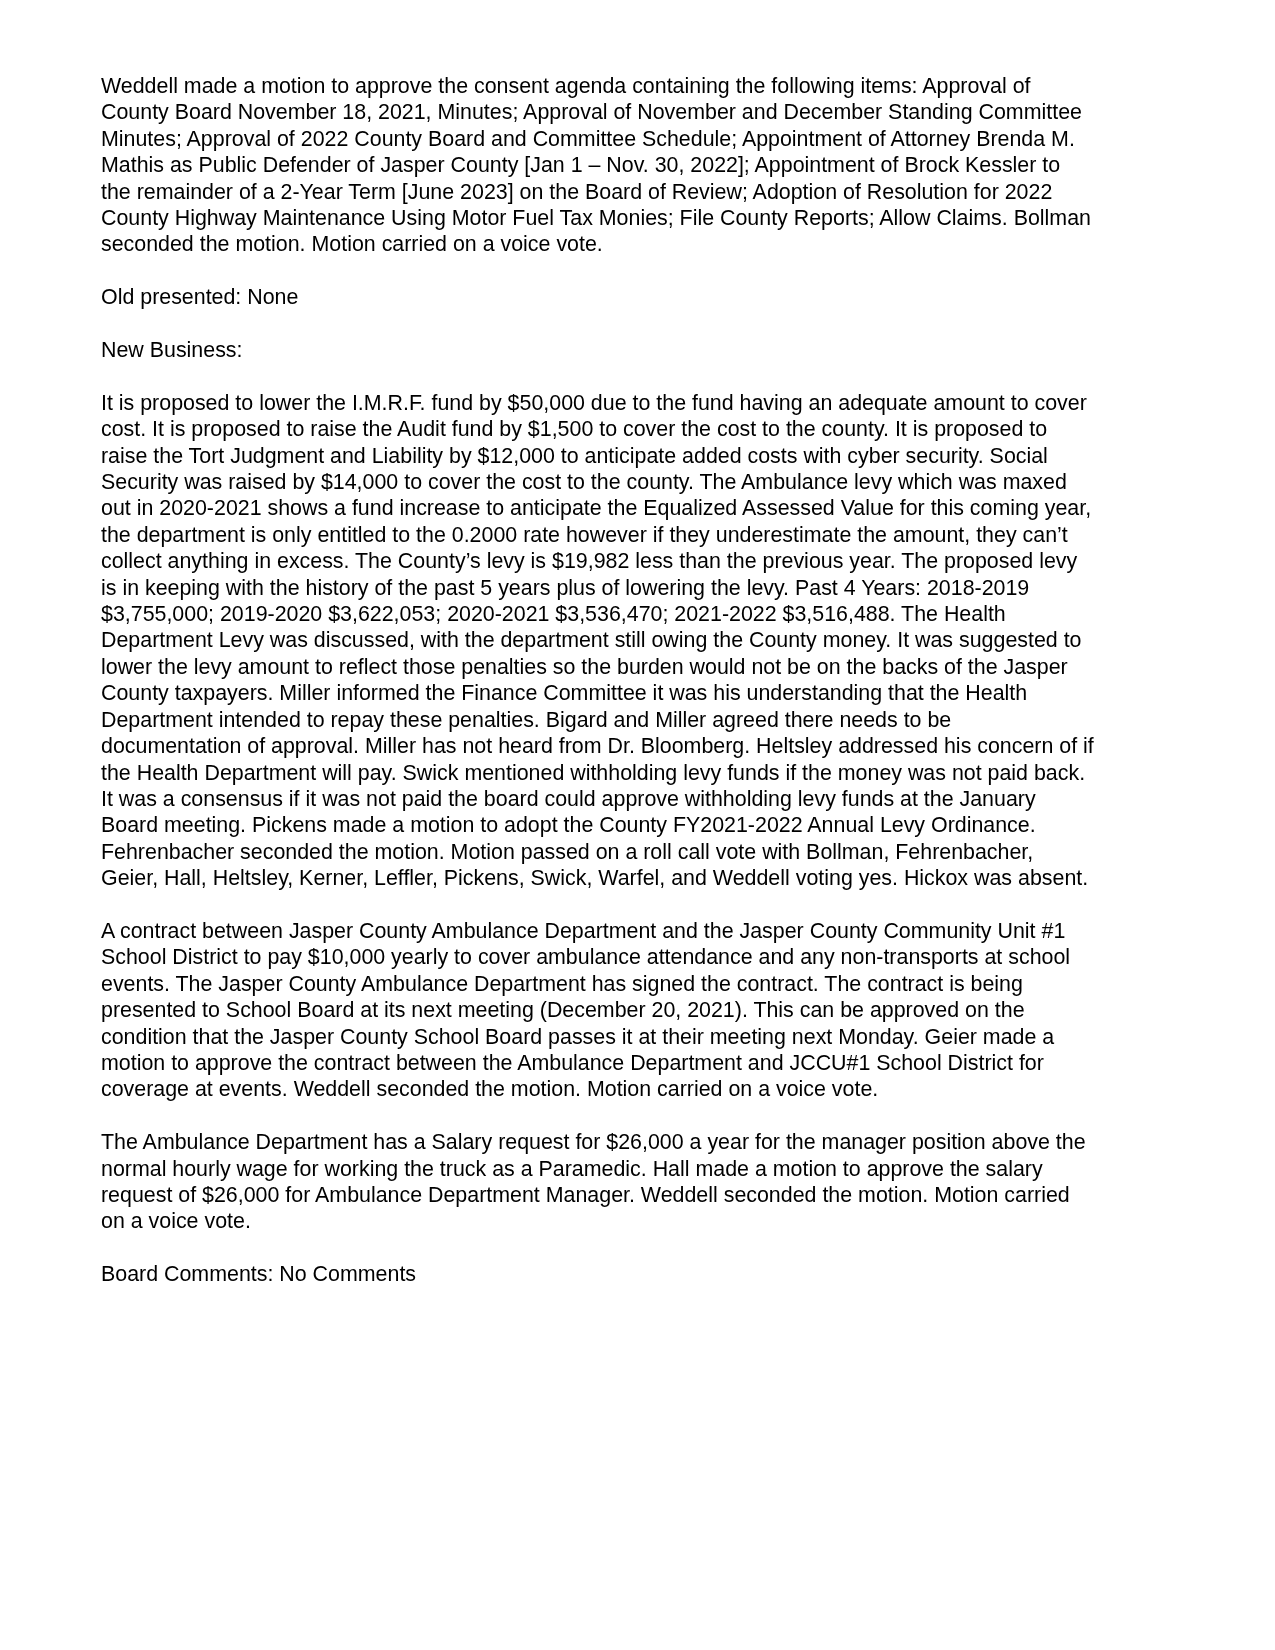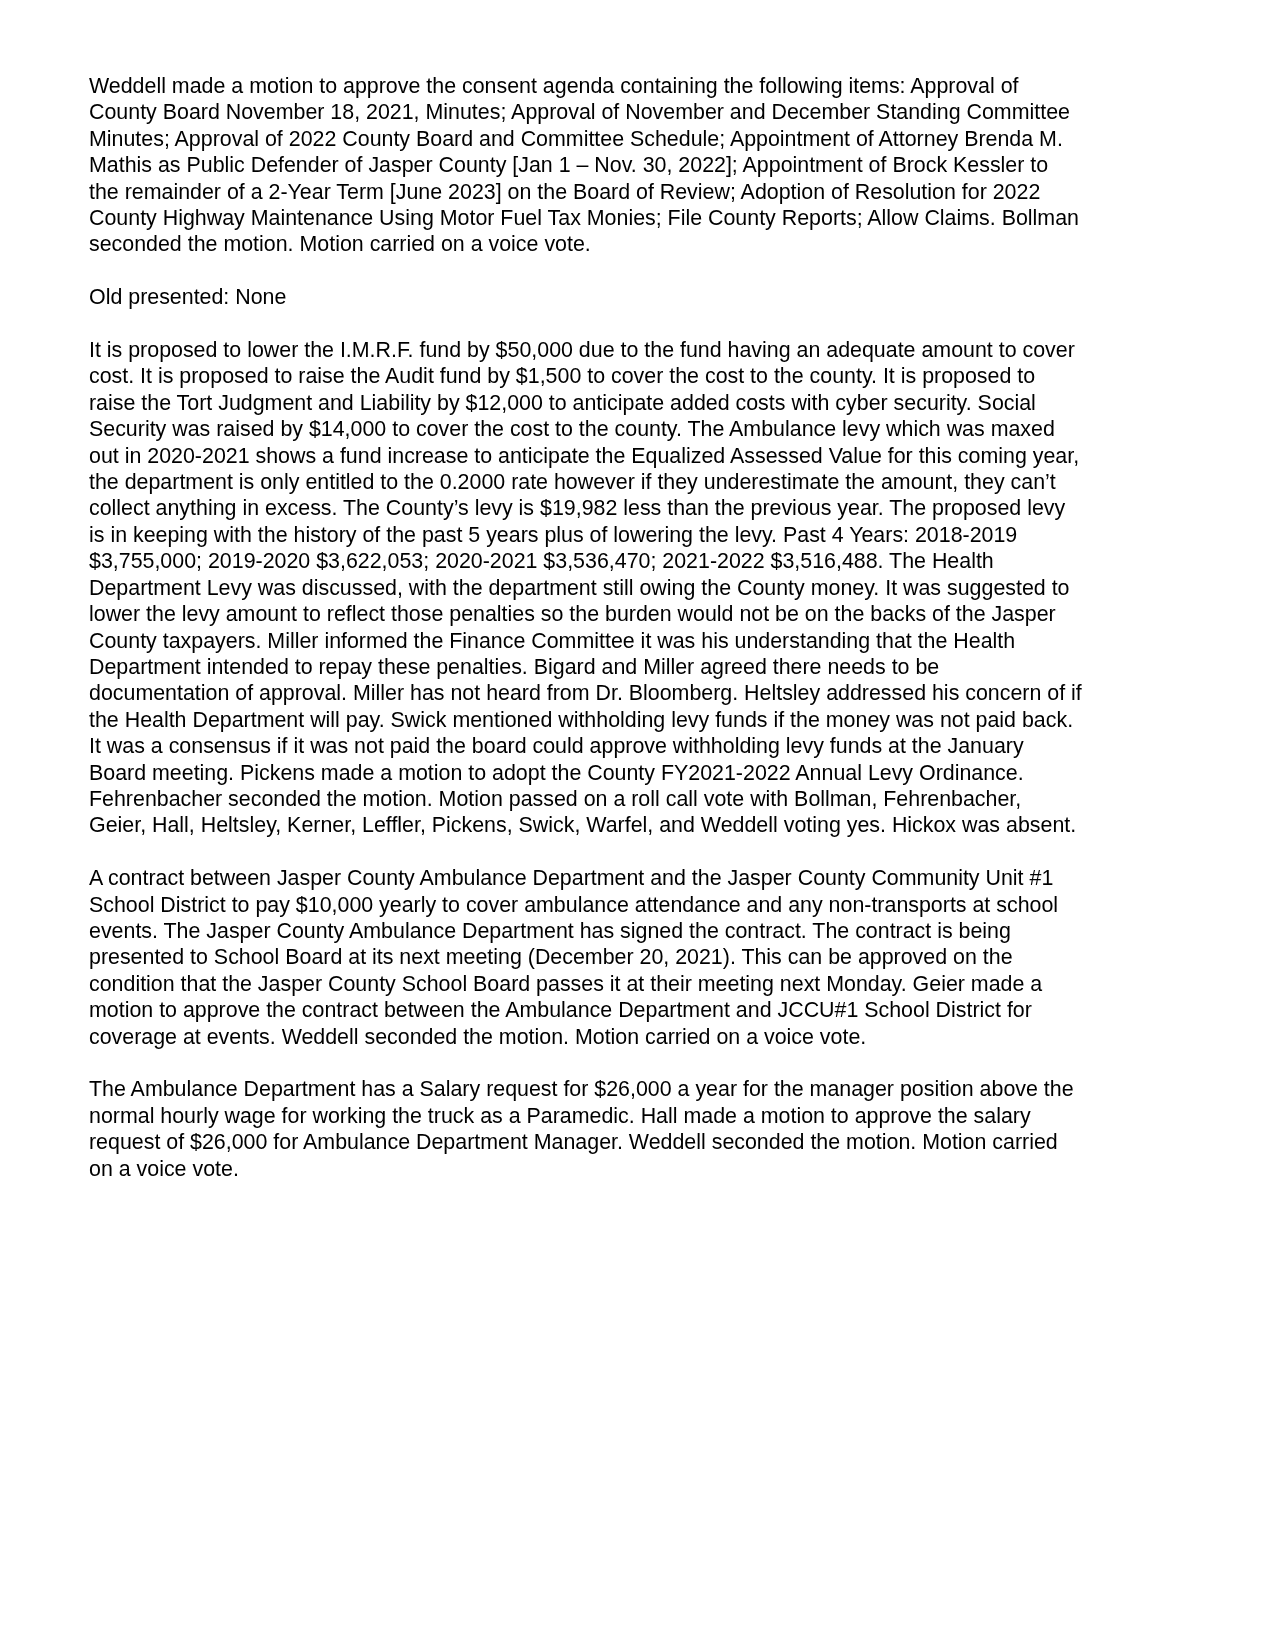--- a/index.html
+++ b/index.html
@@ -8,21 +8,21 @@
       background: #ffffff;
     }
     body {
       width: 1275px;
       height: 1650px;
       position: relative;
       overflow: hidden;
     }
     .page {
       position: absolute;
-      left: 89px;
+      left: 101px;
       top: 73px;
       width: 1090px;
       font-family: "Liberation Sans", sans-serif;
       font-size: 21.4px;
       line-height: 26.4px;
       color: #000000;
     }
     .para {
       margin: 0 0 26.4px 0;
       white-space: pre-line;
@@ -33,20 +33,21 @@
 
 <div class="page">
   <p class="para">Weddell made a motion to approve the consent agenda containing the following items: Approval of
 County Board November 18, 2021, Minutes; Approval of November and December Standing Committee
 Minutes; Approval of 2022 County Board and Committee Schedule; Appointment of Attorney Brenda M.
 Mathis as Public Defender of Jasper County [Jan 1 – Nov. 30, 2022]; Appointment of Brock Kessler to
 the remainder of a 2-Year Term [June 2023] on the Board of Review; Adoption of Resolution for 2022
 County Highway Maintenance Using Motor Fuel Tax Monies; File County Reports; Allow Claims. Bollman
 seconded the motion. Motion carried on a voice vote.</p>
   <p class="para">Old presented: None</p>
+  <p class="para">New Business:</p>
   <p class="para">It is proposed to lower the I.M.R.F. fund by $50,000 due to the fund having an adequate amount to cover
 cost.  It is proposed to raise the Audit fund by $1,500 to cover the cost to the county.  It is proposed to
 raise the Tort Judgment and Liability by $12,000 to anticipate added costs with cyber security.  Social
 Security was raised by $14,000 to cover the cost to the county.  The Ambulance levy which was maxed
 out in 2020-2021 shows a fund increase to anticipate the Equalized Assessed Value for this coming year,
 the department is only entitled to the 0.2000 rate however if they underestimate the amount, they can’t
 collect anything in excess. The County’s levy is $19,982 less than the previous year. The proposed levy
 is in keeping with the history of the past 5 years plus of lowering the levy. Past 4 Years: 2018-2019
 $3,755,000; 2019-2020 $3,622,053; 2020-2021 $3,536,470; 2021-2022 $3,516,488. The Health
 Department Levy was discussed, with the department still owing the County money.  It was suggested to
@@ -63,13 +64,14 @@
 School District to pay $10,000 yearly to cover ambulance attendance and any non-transports at school
 events. The Jasper County Ambulance Department has signed the contract. The contract is being
 presented to School Board at its next meeting (December 20, 2021). This can be approved on the
 condition that the Jasper County School Board passes it at their meeting next Monday. Geier made a
 motion to approve the contract between the Ambulance Department and JCCU#1 School District for
 coverage at events. Weddell seconded the motion. Motion carried on a voice vote.</p>
   <p class="para">The Ambulance Department has a Salary request for $26,000 a year for the manager position above the
 normal hourly wage for working the truck as a Paramedic. Hall made a motion to approve the salary
 request of $26,000 for Ambulance Department Manager. Weddell seconded the motion. Motion carried
 on a voice vote.</p>
+  <p class="para">Board Comments: No Comments</p>
 </div>
 
 </body></html>

